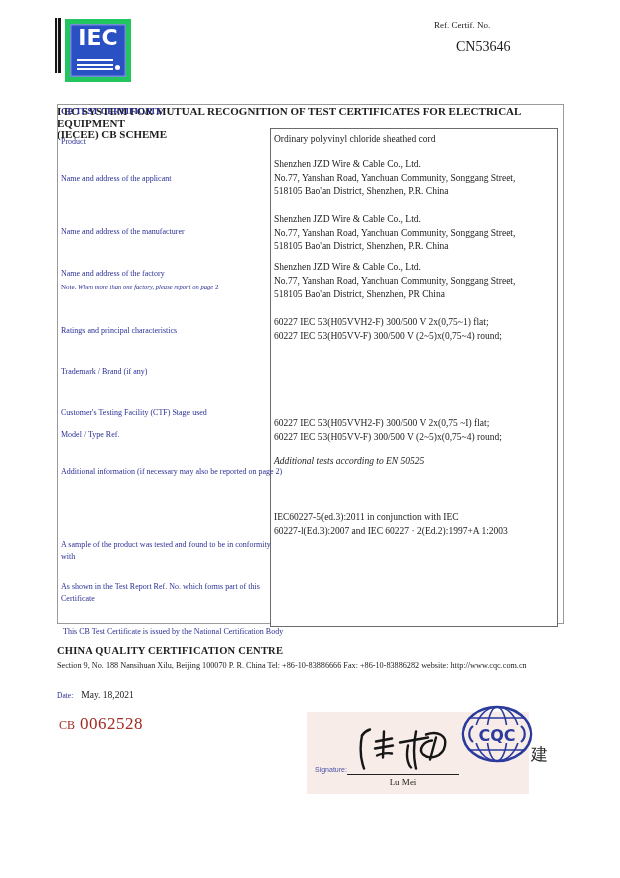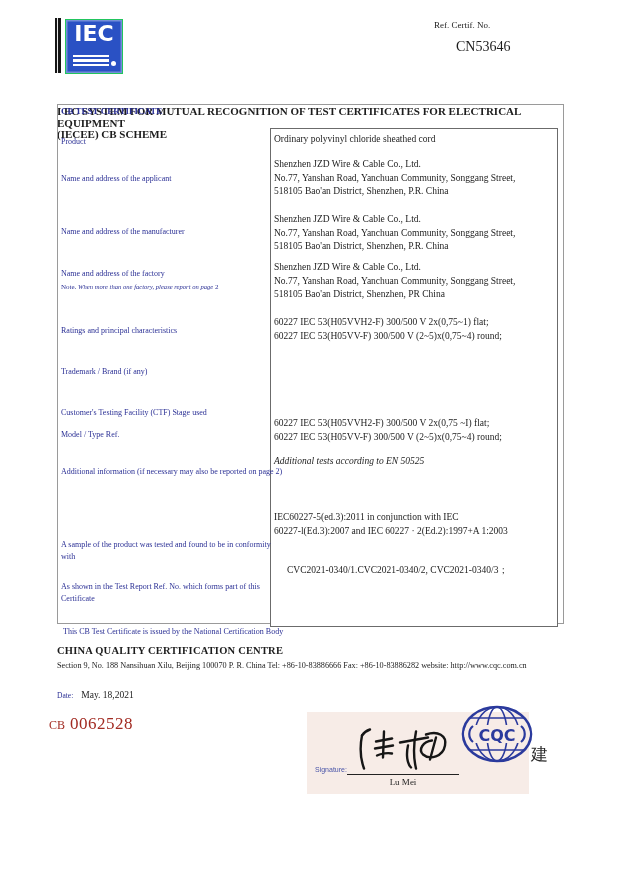--- a/index.html
+++ b/index.html
@@ -5,21 +5,21 @@
   html,body{margin:0;padding:0;background:#e9e9e9;}
   .page{position:relative;width:620px;height:878px;background:#ffffff;overflow:hidden;
         font-family:"Liberation Serif","DejaVu Serif",serif;color:#1c1c1c;}
   .abs{position:absolute;}
 
   
   #iec-logo{left:55px;top:16px;width:70px;height:58px;}
   .iec-bar{position:absolute;left:0;top:2px;width:6px;height:55px;
            background:linear-gradient(to right,#151515 0 2px,#e8e8e8 2px 3px,#151515 3px 6px);}
   .iec-square{position:absolute;left:10px;top:3px;width:56px;height:53px;background:#2a51c4;
-              border:1px solid #22c55e;box-shadow:inset 0 0 0 1.5px rgba(255,255,255,0.35);}
+              border:5px solid #22c55e;box-shadow:inset 0 0 0 1.5px rgba(255,255,255,0.35);}
   .iec-text{position:absolute;left:50%;transform:translateX(-50%);top:2px;color:#ffffff;
             font-family:"DejaVu Sans",sans-serif;font-weight:bold;font-size:22px;line-height:24px;}
   .iec-stripes{position:absolute;left:7px;right:13px;bottom:7px;height:11px;
                background:repeating-linear-gradient(to bottom,#ffffff 0 2px,transparent 2px 4.5px);}
   .iec-dot{position:absolute;right:6px;bottom:7px;width:5px;height:5px;border-radius:50%;background:#ffffff;}
 
   
   #ref-label{left:434px;top:20px;font-size:9px;}
   #ref-number{left:456px;top:39px;font-size:14px;}
   #scheme-title{left:57px;top:76px;width:508px;font-size:11px;font-weight:bold;line-height:11.5px;margin-top:30px;}
@@ -47,21 +47,21 @@
   #lbl-report{top:581px;width:230px;}     #val-report{top:564px;left:287px;}
 
   #issued-note{left:63px;top:627px;font-size:8px;color:#2b3095;}
 
   
   #ncb-name{left:57px;top:645px;font-size:10.5px;font-weight:bold;letter-spacing:0.2px;}
   #ncb-address{left:57px;top:661px;font-size:8.2px;}
   #date-row{left:57px;top:690px;display:flex;align-items:baseline;gap:8px;}
   #date-label{font-size:7.5px;color:#2b3095;}
   #date-value{font-size:9.5px;color:#1c1c1c;}
-  #cb-row{left:49px;top:714px;display:flex;align-items:baseline;gap:5px;color:#a22b22;}
+  #cb-row{left:59px;top:714px;display:flex;align-items:baseline;gap:5px;color:#a22b22;}
   #cb-prefix{font-size:12px;}
   #cb-number{font-size:17px;letter-spacing:0.5px;}
 
   #sig-block{left:307px;top:712px;width:222px;height:82px;background:#f7ece7;}
   #cqc-stamp{left:459px;top:704px;width:76px;height:60px;}
   #sig-strokes{left:348px;top:727px;width:105px;height:46px;}
   #sig-label{left:315px;top:766px;font-size:7px;color:#4a55a8;font-family:"Liberation Sans",sans-serif;}
   #sig-line{left:347px;top:774px;width:112px;height:0;border-top:1.5px solid #222222;}
   #sig-name{left:370px;top:777px;width:66px;text-align:center;font-size:9px;color:#222222;}
   #stamp-char{left:531px;top:743px;font-size:17px;color:#2a2a2a;}
@@ -138,21 +138,20 @@
   <div class="lbl wrap" id="lbl-additional">Additional information (if necessary may also be reported on page 2)</div>
   <div class="val" id="val-additional">Additional tests according to EN 50525</div>
 
   <div class="lbl wrap" id="lbl-conformity">A sample of the product was tested and found to be in conformity with</div>
   <div class="val" id="val-conformity">
     <div>IEC60227-5(ed.3):2011 in conjunction with IEC</div>
     <div>60227-l(Ed.3):2007 and IEC 60227 · 2(Ed.2):1997+A 1:2003</div>
   </div>
 
   <div class="lbl wrap" id="lbl-report">As shown in the Test Report Ref. No. which forms part of this Certificate</div>
-  <div class="val" id="val-report">CVC2021-0340/1.CVC2021-0340/2, CVC2021-0340/3；</div>
 
   <div class="abs" id="issued-note">This CB Test Certificate is issued by the National Certification Body</div>
 
   <div class="abs" id="ncb-name">CHINA QUALITY CERTIFICATION CENTRE</div>
   <div class="abs" id="ncb-address">Section 9, No. 188 Nansihuan Xilu, Beijing 100070 P. R. China Tel: +86-10-83886666 Fax: +86-10-83886282 website: http://www.cqc.com.cn</div>
 
   <div class="abs" id="date-row">
     <span id="date-label">Date:</span>
     <span id="date-value">May. 18,2021</span>
   </div>

